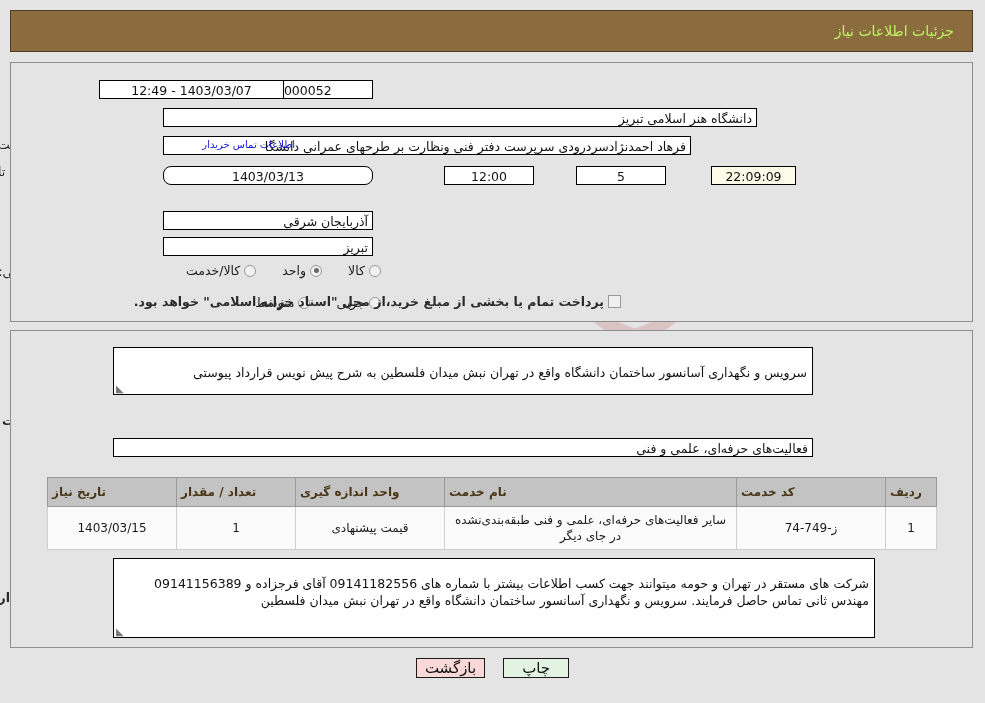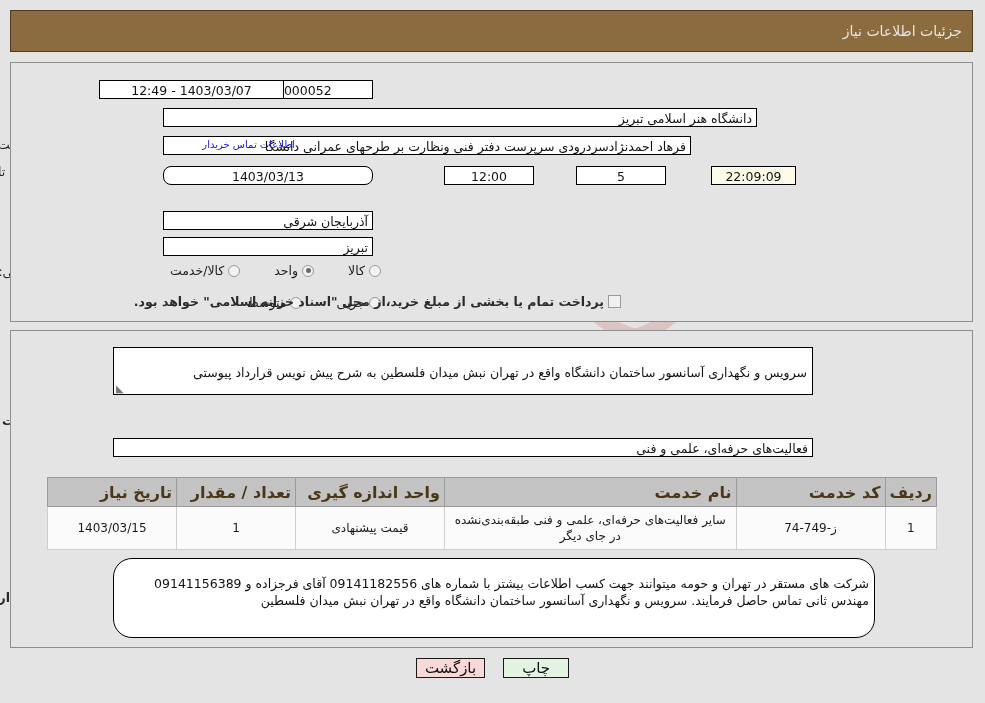--- a/index.html
+++ b/index.html
@@ -59,23 +59,23 @@
     height: 42px;
     background: #8b6c3f;
     border: 1px solid #4d3c23;
     box-sizing: border-box;
     display: flex;
     align-items: center;
     justify-content: flex-start;
     z-index: 2;
   }
   #titlebar .title-text {
-    color: #e5e5e5;
+    color: #bef264;
     font-size: 14px;
-    padding-right: 10px;
+    padding-right: 18px;
     text-align: right;
   }
 
   
   .panel {
     position: absolute;
     background: #e4e4e4;
     border: 1px solid #8e8e8e;
     box-sizing: border-box;
     z-index: 1;
@@ -136,21 +136,21 @@
   }
   .chk {
     width: 13px; height: 13px;
     border: 1px solid #9a9a9a;
     background: #f0f0f0;
     display: inline-block;
     box-sizing: border-box;
     vertical-align: middle;
     margin: 0 4px;
   }
-  .opt { display: inline-flex; align-items: center; margin-left: 30px; }
+  .opt { display: inline-flex; align-items: center; margin-left: 22px; }
   .opt .opt-label { font-size: 12.5px; color: #222; }
 
   a.link {
     color: #1414d2;
     font-size: 10px;
     text-decoration: none;
     cursor: pointer;
   }
 
   
@@ -183,25 +183,25 @@
     top: 477px;
     width: 890px;
     border-collapse: collapse;
     z-index: 1;
     background: #fff;
   }
   #svc-table th {
     background: #c3c3c3;
     border: 1px solid #9a9a9a;
     color: #4a3718;
-    font-size: 16px;
+    font-size: 12px;
     font-weight: bold;
     height: 24px;
     padding: 2px 4px;
-    text-align: right;
+    text-align: left;
   }
   #svc-table td {
     background: #fbfbfb;
     border: 1px solid #cfcfcf;
     font-size: 12px;
     color: #1a1a1a;
     padding: 5px 6px;
     text-align: center;
     vertical-align: middle;
   }
@@ -386,21 +386,21 @@
       <td>قیمت پیشنهادی</td>
       <td>1</td>
       <td>1403/03/15</td>
     </tr>
   </tbody>
 </table>
 
 <div class="frow" style="right:886px; top:590px;">
   <span class="lbl lbl-bold">توضیحات خریدار:</span>
 </div>
-<div class="tarea" style="position:absolute; right:110px; top:558px; width:762px; height:80px; z-index:2;border-radius:19px;">
+<div class="tarea" style="position:absolute; right:110px; top:558px; width:762px; height:80px; z-index:2;">
   <span>شرکت های مستقر در تهران و حومه میتوانند جهت کسب اطلاعات بیشتر با شماره های 09141182556 آقای فرجزاده و 09141156389 مهندس ثانی تماس حاصل فرمایند. سرویس و نگهداری آسانسور ساختمان دانشگاه واقع در تهران نبش میدان فلسطین</span>
   <span class="grip">◣</span>
 </div>
 
 <div id="btnbar">
   <div class="btn btn-print">چاپ</div>
   <div class="btn btn-back">بازگشت</div>
 </div>
 
 </body></html>

